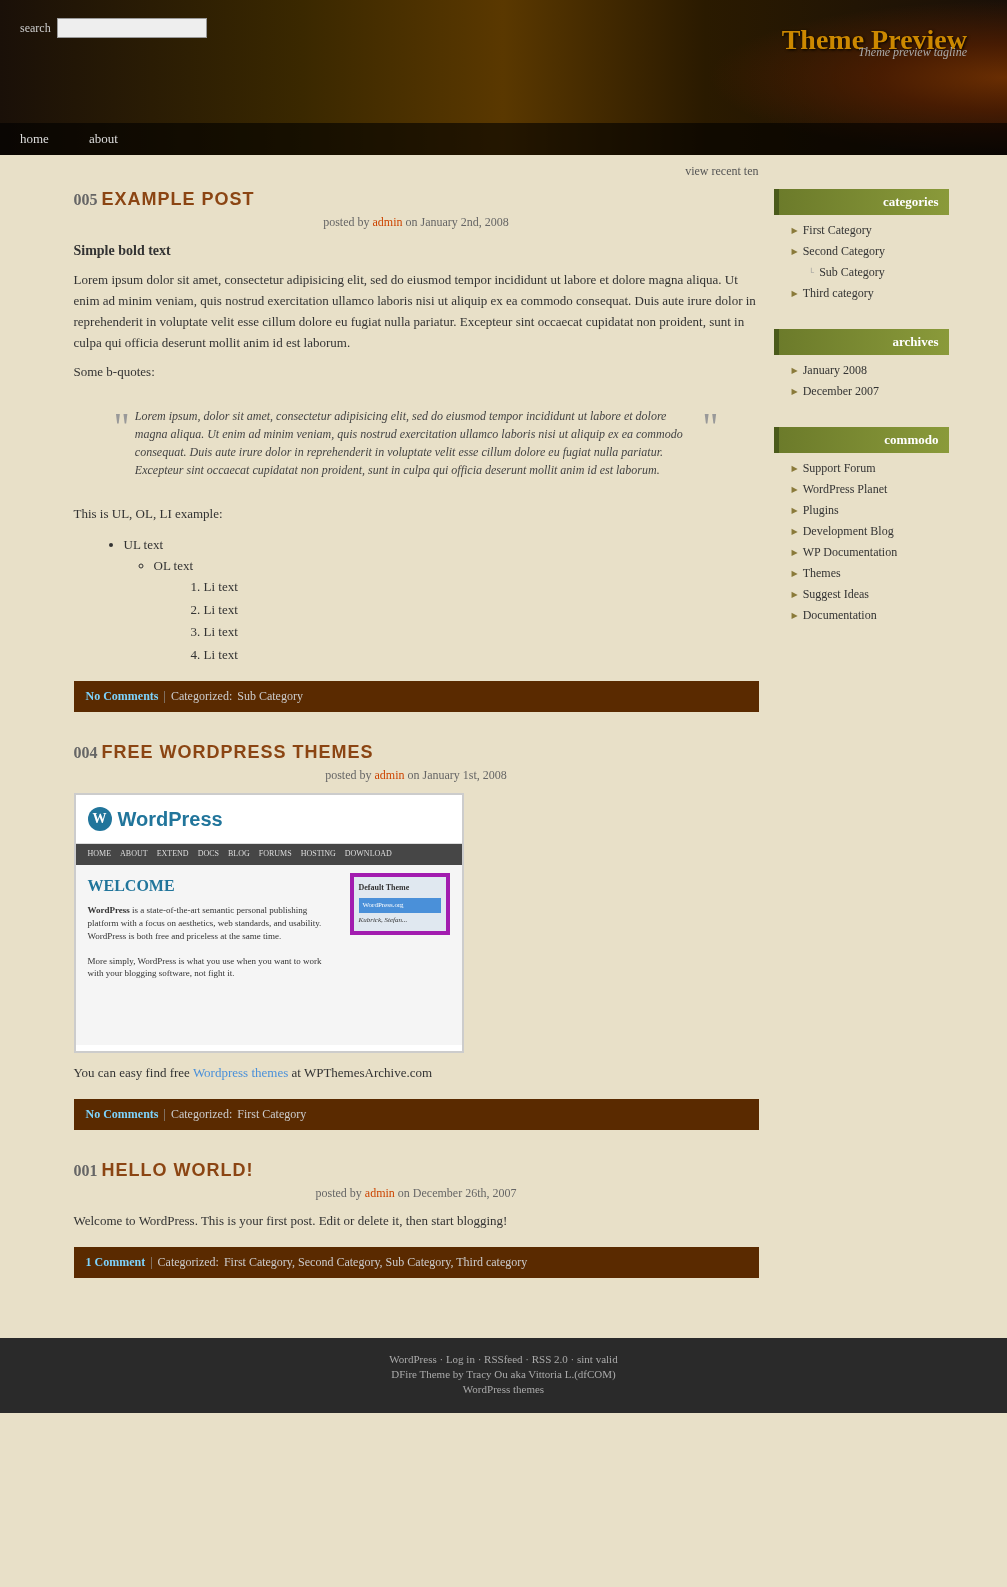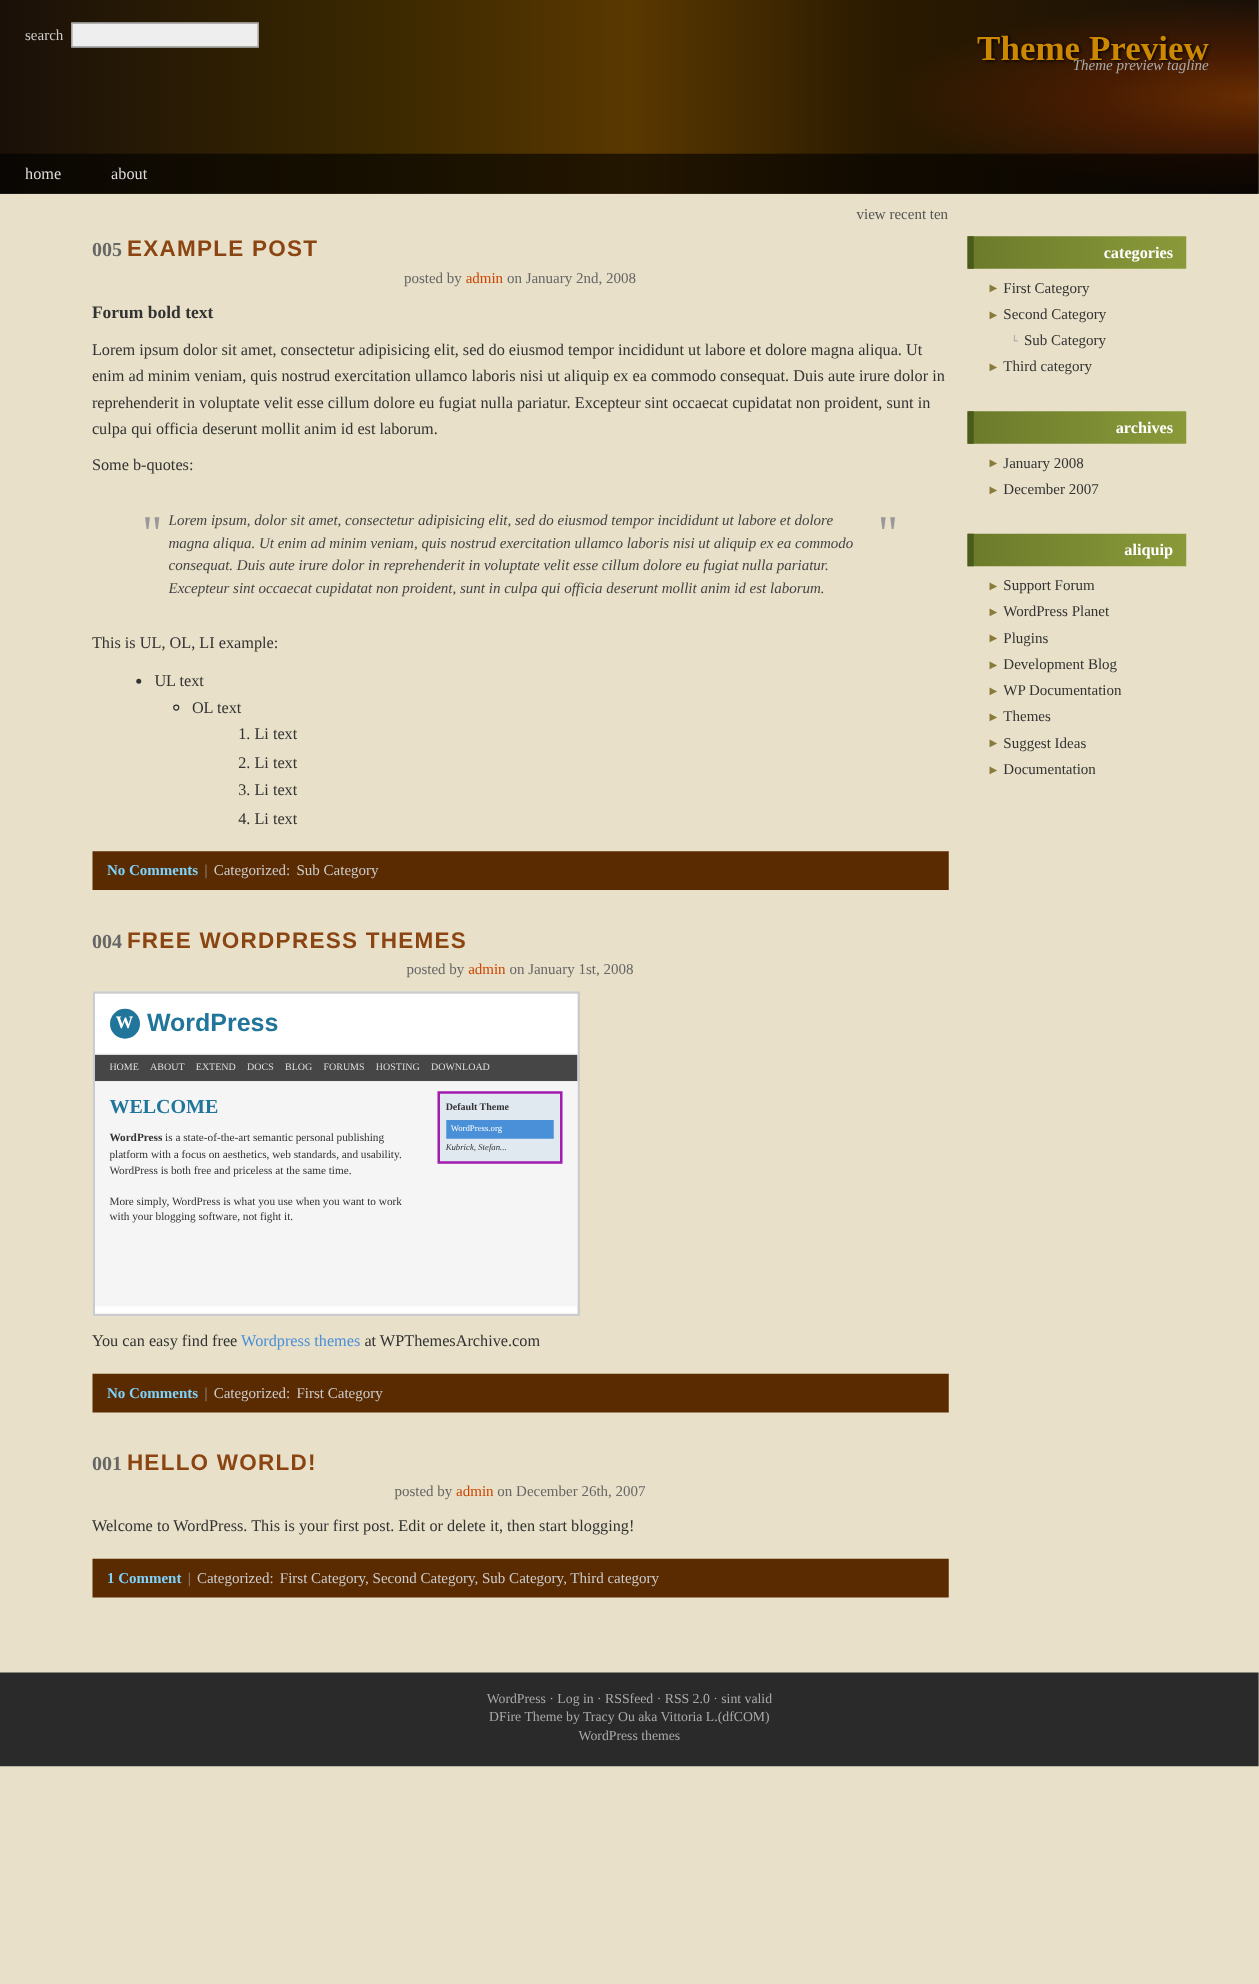--- a/index.html
+++ b/index.html
@@ -296,21 +296,21 @@
     <div id="view-recent">
       <a>view recent ten</a>
     </div>
 
     <div class="post">
       <div class="post-header">
         <span class="post-number">005 </span><span class="post-title">EXAMPLE POST</span>
       </div>
       <div class="post-meta">posted by <a>admin</a> on January 2nd, 2008</div>
       <div class="post-body">
-        <div class="bold-text">Forum bold text</div>
+        <div class="bold-text">Simple bold text</div>
         <p>Lorem ipsum dolor sit amet, consectetur adipisicing elit, sed do eiusmod tempor incididunt ut labore et dolore magna aliqua. Ut enim ad minim veniam, quis nostrud exercitation ullamco laboris nisi ut aliquip ex ea commodo consequat. Duis aute irure dolor in reprehenderit in voluptate velit esse cillum dolore eu fugiat nulla pariatur. Excepteur sint occaecat cupidatat non proident, sunt in culpa qui officia deserunt mollit anim id est laborum.</p>
         <div>Some b-quotes:</div>
         <div class="blockquote-container clearfix">
           <span class="quote-mark open">"</span>
           <span class="quote-mark close">"</span>
           <div class="blockquote-text">Lorem ipsum, dolor sit amet, consectetur adipisicing elit, sed do eiusmod tempor incididunt ut labore et dolore magna aliqua. Ut enim ad minim veniam, quis nostrud exercitation ullamco laboris nisi ut aliquip ex ea commodo consequat. Duis aute irure dolor in reprehenderit in voluptate velit esse cillum dolore eu fugiat nulla pariatur. Excepteur sint occaecat cupidatat non proident, sunt in culpa qui officia deserunt mollit anim id est laborum.</div>
         </div>
         <div>This is UL, OL, LI example:</div>
         <div class="list-example">
           <ul>
@@ -361,21 +361,21 @@
           </div>
           <div style="background:#f5f5f5;padding:8px 12px;display:flex;gap:12px;height:180px;overflow:hidden;">
             <div style="flex:1;">
               <div style="font-size:16px;font-weight:bold;color:#21759b;margin-bottom:6px;">WELCOME</div>
               <div style="font-size:9px;line-height:1.4;color:#333;">
                 <strong>WordPress</strong> is a state-of-the-art semantic personal publishing platform with a focus on aesthetics, web standards, and usability. WordPress is both free and priceless at the same time.<br><br>
                 More simply, WordPress is what you use when you want to work with your blogging software, not fight it.
               </div>
             </div>
             <div style="width:100px;">
-              <div style="background:#e0e8f0;border:2px solid #a21caf;padding:5px;font-size:8px;margin-bottom:5px;">
+              <div style="background:#e0e8f0;border:4px solid #a21caf;padding:5px;font-size:8px;margin-bottom:5px;">
                 <div style="font-weight:bold;margin-bottom:3px;">Default Theme</div>
                 <div style="background:#4a90d9;color:#fff;padding:2px 4px;font-size:7px;margin-bottom:2px;">WordPress.org</div>
                 <div style="font-size:7px;font-style:italic;">Kubrick, Stefan...</div>
               </div>
             </div>
           </div>
         </div>
         <p>You can easy find free <a class="wordpress-link">Wordpress themes</a> at WPThemesArchive.com</p>
       </div>
       <div class="post-footer">
@@ -430,21 +430,21 @@
         <div class="sidebar-item">
             <a>January 2008</a>
           </div>
         <div class="sidebar-item">
             <a>December 2007</a>
           </div>
       </div>
     </div>
 
     <div class="sidebar-section">
-      <div class="sidebar-title">aliquip</div>
+      <div class="sidebar-title">commodo</div>
       <div class="sidebar-items">
         <div class="sidebar-item">
             <a>Support Forum</a>
           </div>
         <div class="sidebar-item">
             <a>WordPress Planet</a>
           </div>
         <div class="sidebar-item">
             <a>Plugins</a>
           </div>

